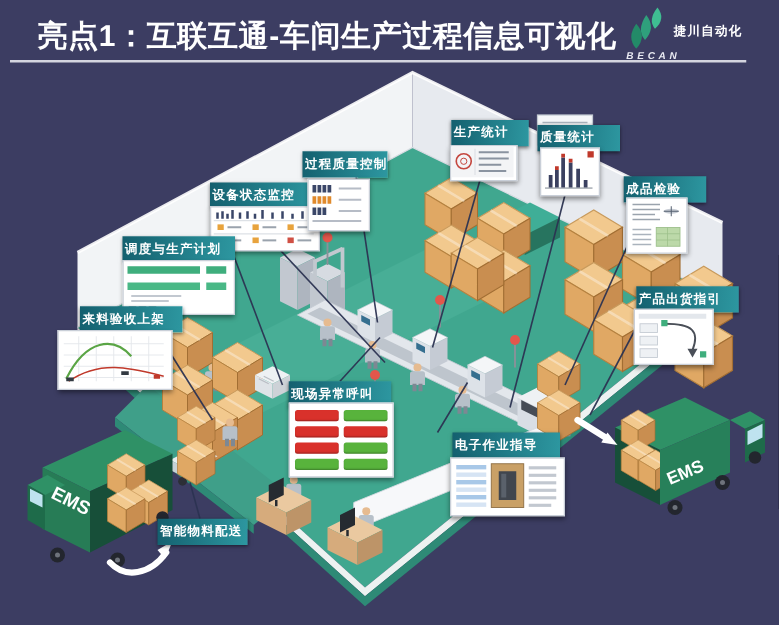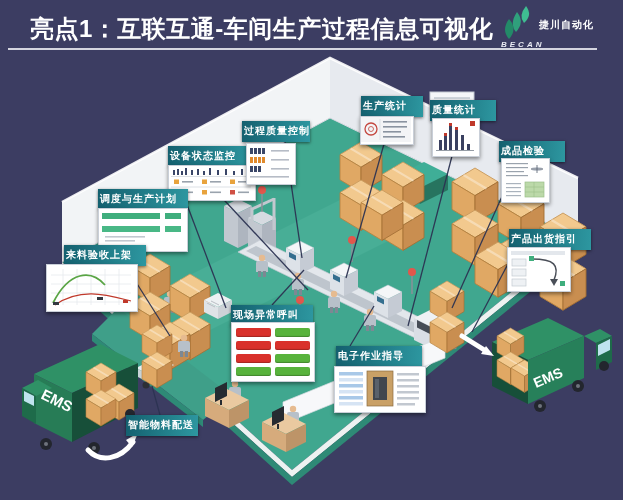--- a/index.html
+++ b/index.html
@@ -23,21 +23,21 @@
   .mini{position:absolute;background:#ffffff;border:1px solid #c9cfd8;box-shadow:0 2px 4px rgba(0,0,0,.45);}
   .co-equipment{left:168px;top:122px;width:84px;margin-top:24px;}  .co-equipment .mini{left:0;top:19px;width:86px;height:34px;}
   .co-process{left:242px;top:121px;width:68px;}    .co-process .mini{left:4px;top:22px;width:48px;height:40px;}
   .co-schedule{left:98px;top:189px;width:90px;}    .co-schedule .mini{left:0;top:19px;width:88px;height:42px;}
   .co-incoming{left:44px;top:245px;width:82px;padding-left:20px;}    .co-incoming .mini{left:2px;top:19px;width:90px;height:46px;}
   .co-prodstats{left:361px;top:96px;width:62px;}   .co-prodstats .mini{left:-1px;top:20px;width:52px;height:27px;}
   .co-qualstats{left:430px;top:100px;width:66px;}  .co-qualstats .mini{left:2px;top:18px;width:46px;height:37px;}
   .co-inspection{left:499px;top:141px;width:66px;} .co-inspection .mini{left:2px;top:17px;width:47px;height:43px;}
   .co-shipping{left:509px;top:229px;width:82px;}   .co-shipping .mini{left:-2px;top:18px;width:62px;height:43px;}
   .co-exception{left:231px;top:305px;width:82px;}  .co-exception .mini{left:0;top:17px;width:82px;height:58px;}
-  .co-instruction{left:336px;top:346px;width:86px;}.co-instruction .mini{left:-2px;top:20px;width:90px;height:45px;}
+  .co-instruction{left:362px;top:346px;width:86px;}.co-instruction .mini{left:-2px;top:20px;width:90px;height:45px;}
   .co-delivery{left:126px;top:415px;width:72px;}
   
   .xgrid{display:grid;grid-template-columns:1fr 1fr;gap:4px;padding:5px 4px;}
   .xbtn{height:9px;border-radius:2px;box-shadow:inset 0 -1px 1px rgba(0,0,0,.25);}
   .xbtn.red{background:#d9312b;}  .xbtn.green{background:#58b33c;}
 </style>
 </head>
 <body>
 
 <div class="stage">

